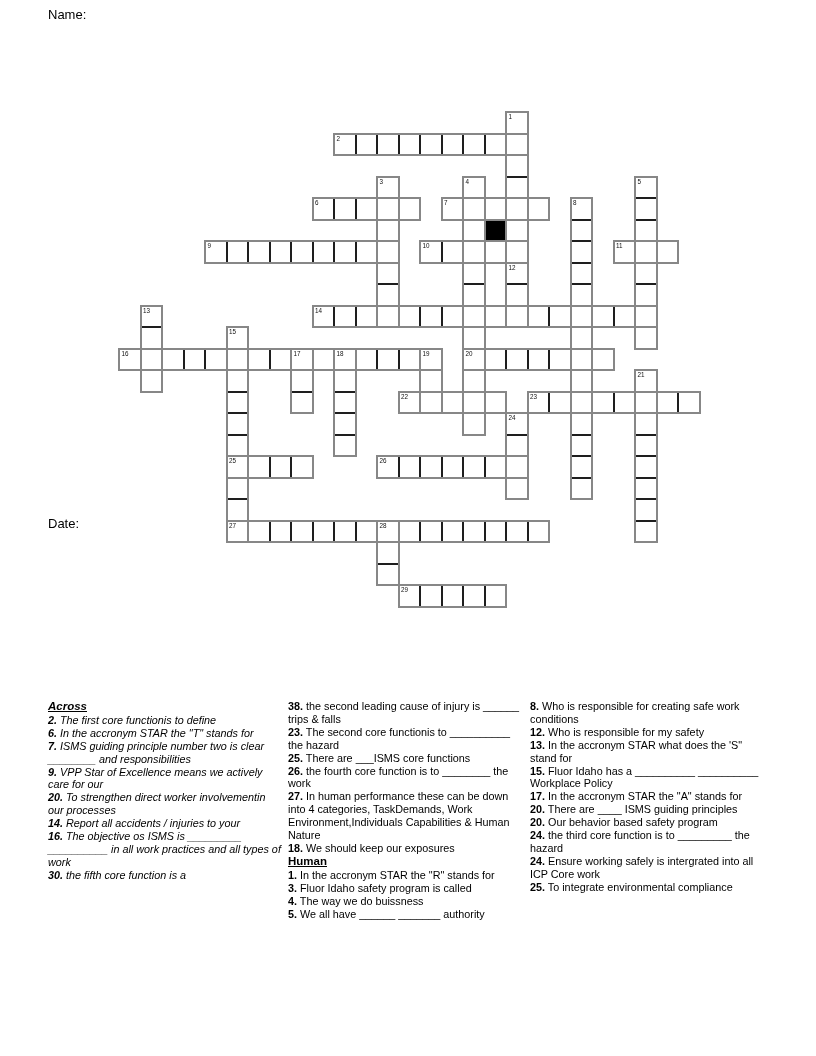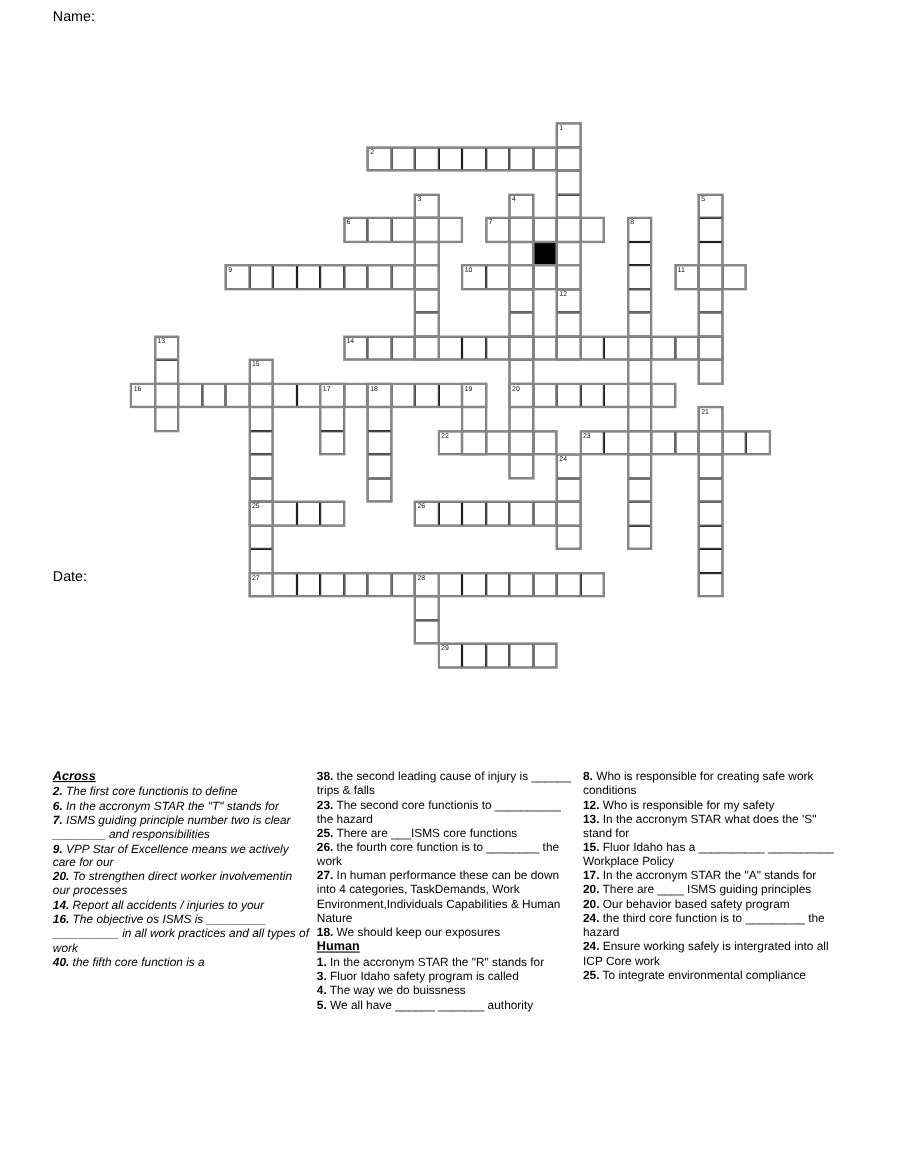--- a/index.html
+++ b/index.html
@@ -318,21 +318,21 @@
   <div class="clues" id="clues">
       <div class="cluecol" style="left: 48px; width: 233px; font-style: italic;">
         <div class="clue-heading">Across</div>
         <div class="clue"><span class="num">2.</span> The first core functionis to define</div>
         <div class="clue"><span class="num">6.</span> In the accronym STAR the "T" stands for</div>
         <div class="clue"><span class="num">7.</span> ISMS guiding principle number two is clear ________ and responsibilities</div>
         <div class="clue"><span class="num">9.</span> VPP Star of Excellence means we actively care for our</div>
         <div class="clue"><span class="num">20.</span> To strengthen direct worker involvementin our processes</div>
         <div class="clue"><span class="num">14.</span> Report all accidents / injuries to your</div>
         <div class="clue"><span class="num">16.</span> The objective os ISMS is _________ __________ in all work practices and all types of work</div>
-        <div class="clue"><span class="num">40.</span> the fifth core function is a</div>
+        <div class="clue"><span class="num">30.</span> the fifth core function is a</div>
       </div>
       <div class="cluecol" style="left: 288px; width: 233px;">
         <div class="clue"><span class="num">38.</span> the second leading cause of injury is ______ trips &amp; falls</div>
         <div class="clue"><span class="num">23.</span> The second core functionis to __________ the hazard</div>
         <div class="clue"><span class="num">25.</span> There are ___ISMS core functions</div>
         <div class="clue"><span class="num">26.</span> the fourth core function is to ________ the work</div>
         <div class="clue"><span class="num">27.</span> In human performance these can be down into 4 categories, TaskDemands, Work Environment,Individuals Capabilities &amp; Human Nature</div>
         <div class="clue"><span class="num">18.</span> We should keep our exposures</div>
         <div class="clue-heading">Human</div>
         <div class="clue"><span class="num">1.</span> In the accronym STAR the "R" stands for</div>

